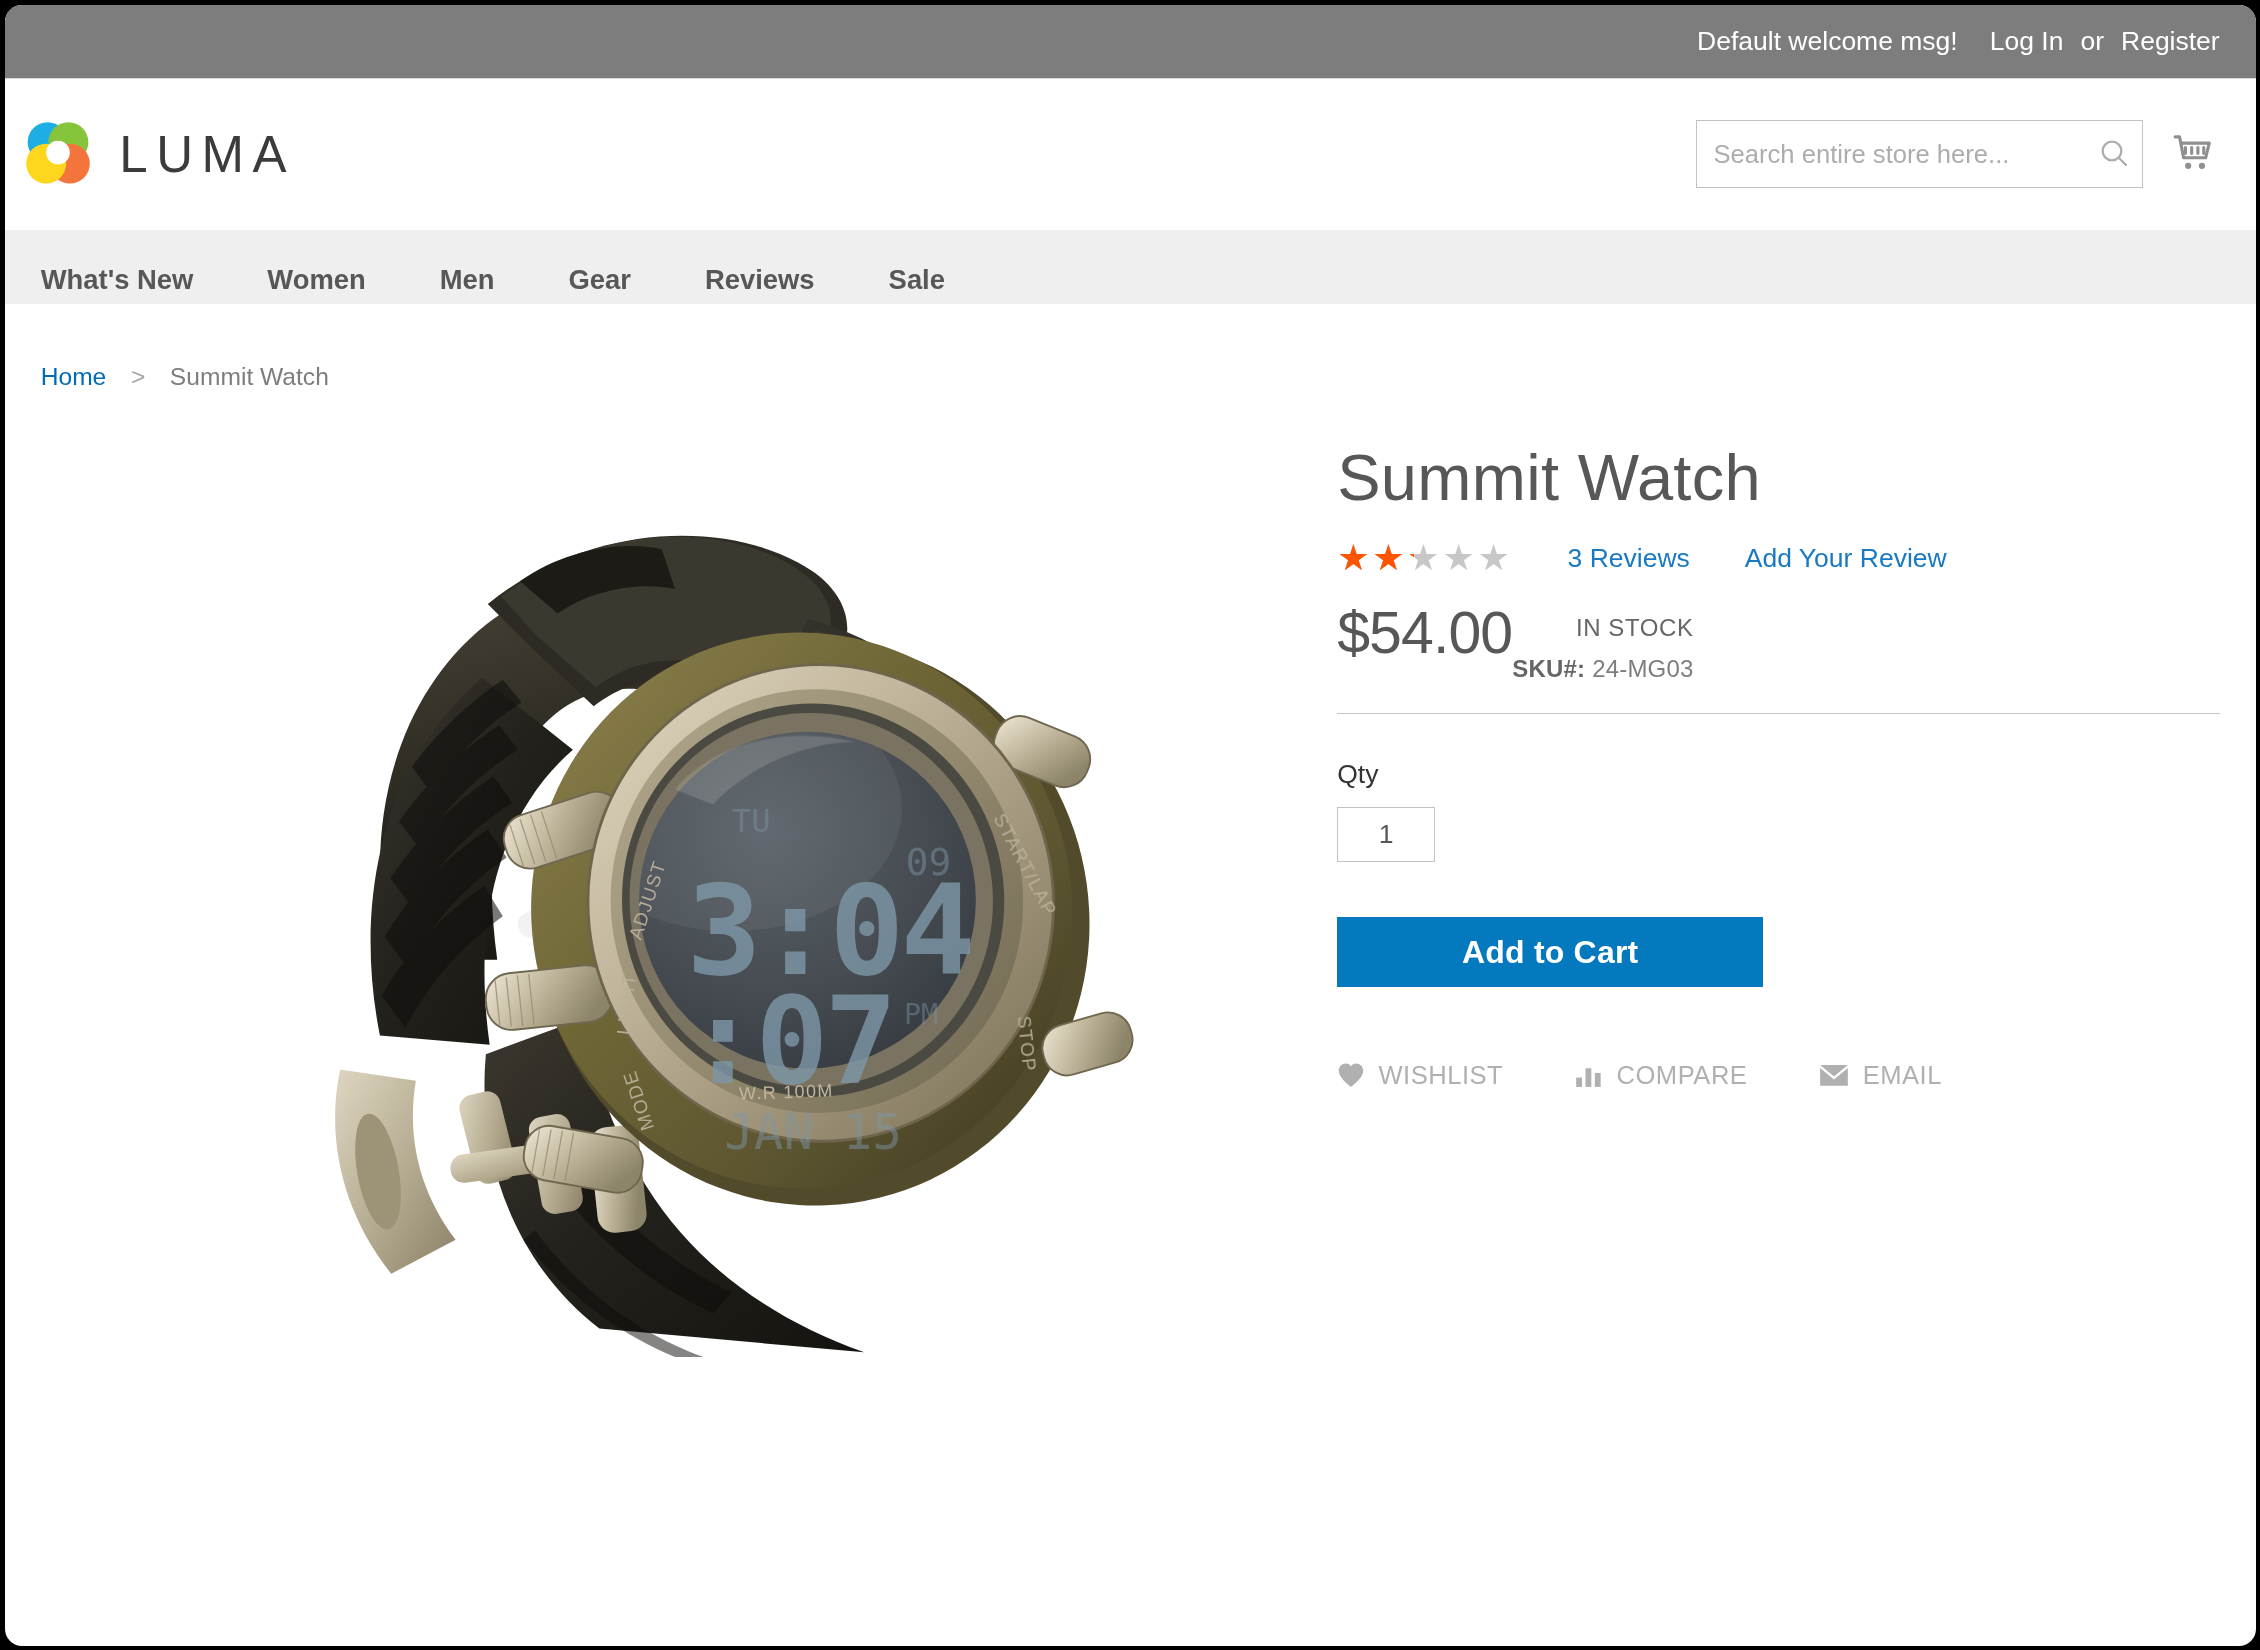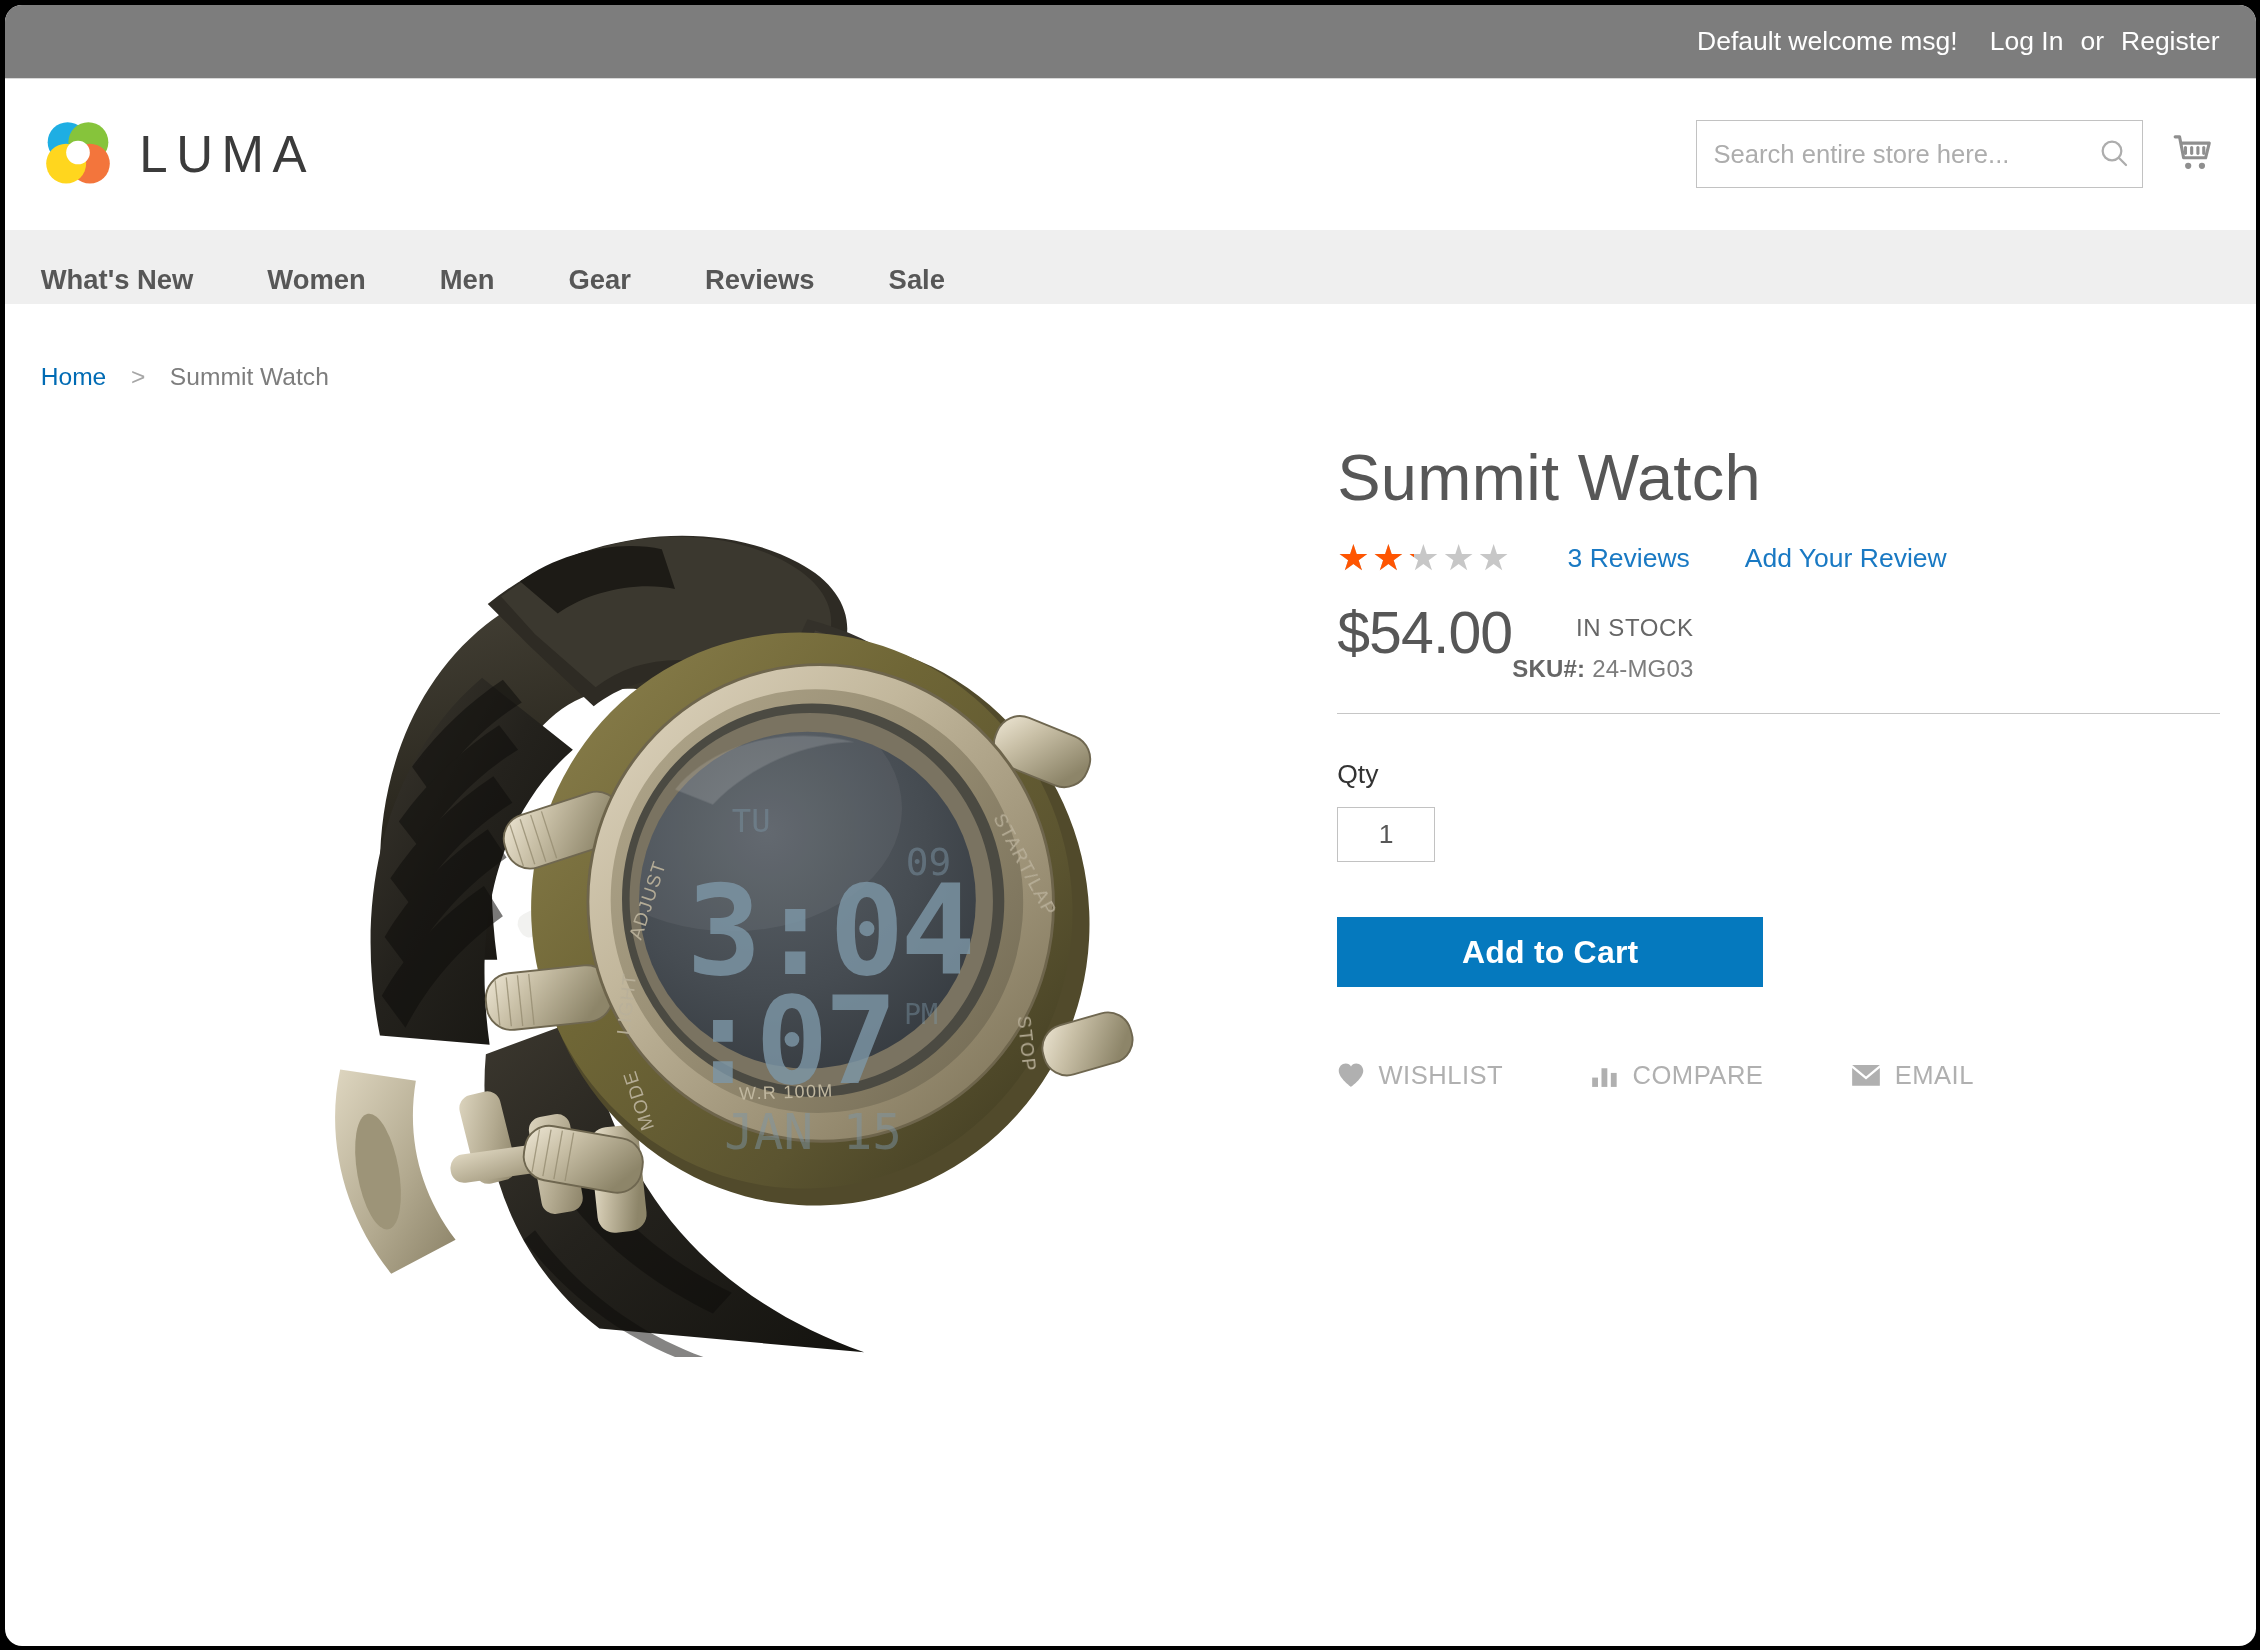--- a/index.html
+++ b/index.html
@@ -57,21 +57,21 @@
     margin: 0 17px;
   }
 
   
   .header {
     height: 151px;
     background: #ffffff;
     display: flex;
     align-items: center;
     justify-content: space-between;
-    padding: 0 36px 0 36px;
+    padding: 0 36px 0 16px;
   }
   .logo-wrap {
     display: flex;
     align-items: center;
     gap: 24.6px;
     cursor: pointer;
   }
   .logo-mark { width: 74px; height: 74px; display:block; }
   .logo-text {
     font-size: 51px;
@@ -282,21 +282,21 @@
     cursor: pointer;
     font-family: "Liberation Sans", sans-serif;
     letter-spacing: 0.2px;
     display: block;
     margin-bottom: 74px;
   }
 
   .actions-row {
     display: flex;
     align-items: center;
-    gap: 16px;
+    gap: 0;
     text-align: center;
   }
   .action-link {
     display: flex;
     align-items: center;
     gap: 13.2px;
     color: #b0b0b0;
     font-size: 25.6px;
     text-decoration: none;
     cursor: pointer;

